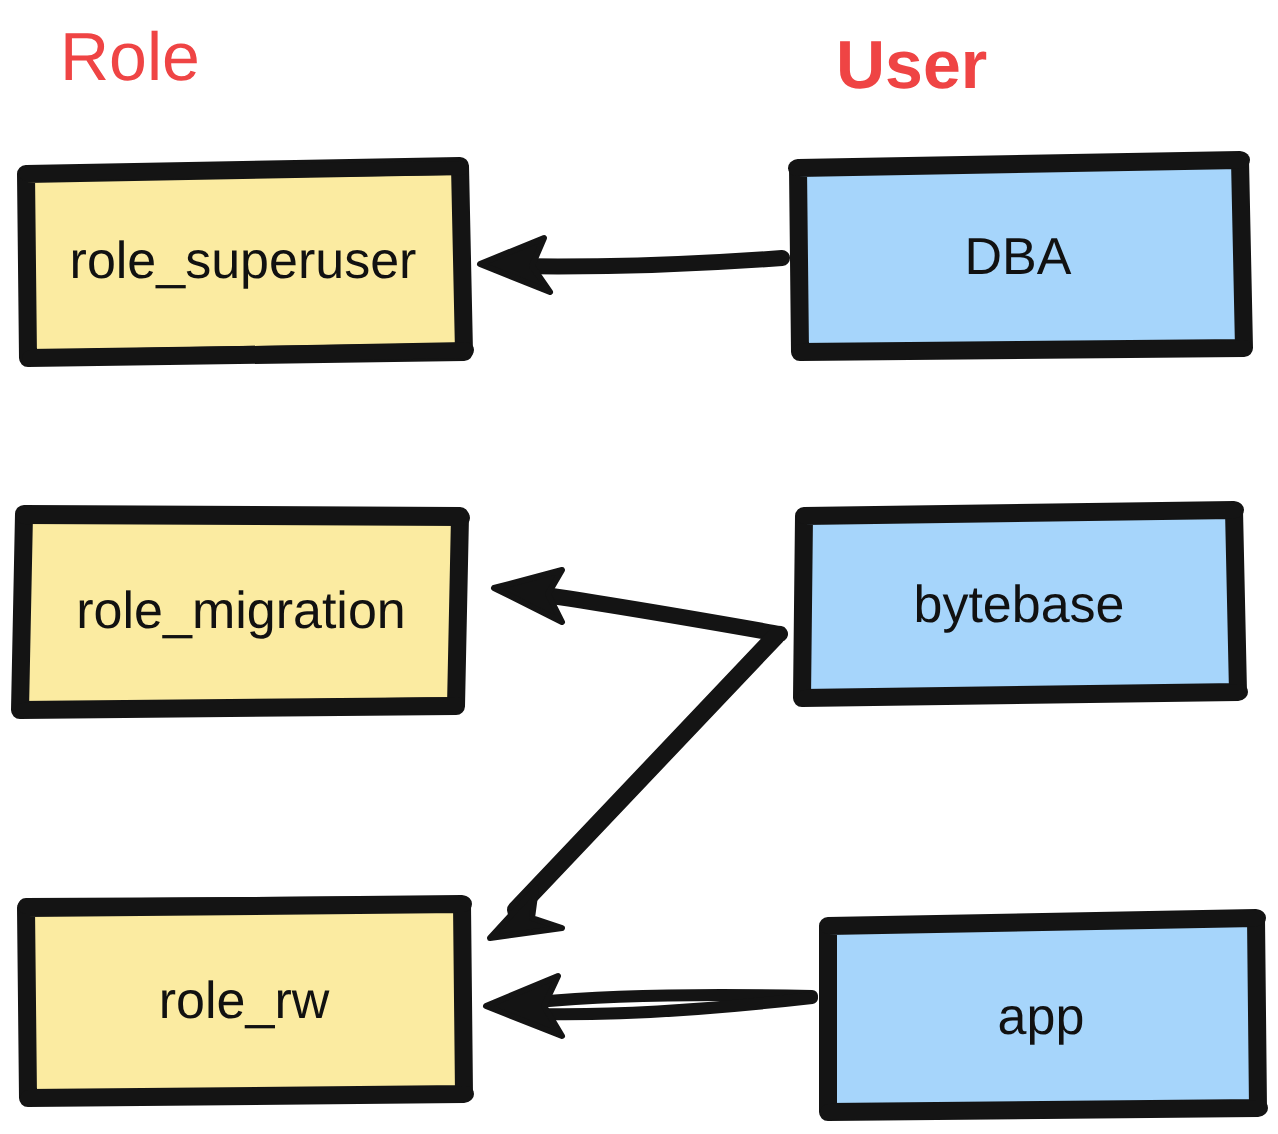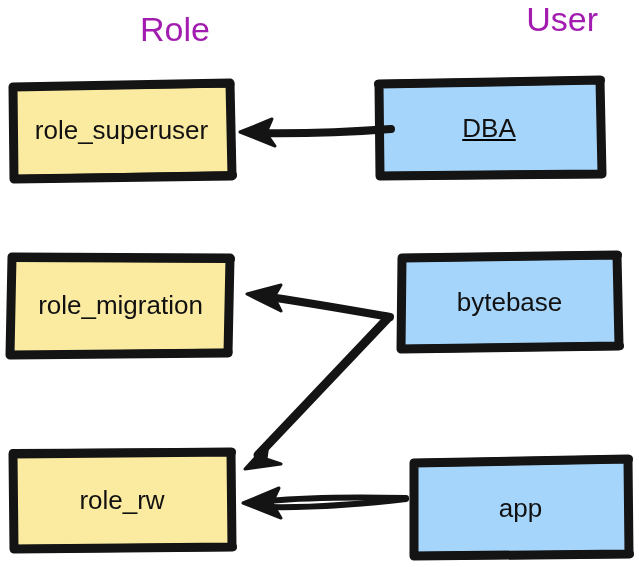--- a/index.html
+++ b/index.html
@@ -12,27 +12,27 @@
     width: 639px;
     height: 567px;
     background: #ffffff;
     overflow: hidden;
     font-family: "Liberation Sans", sans-serif;
   }
   .col-title {
     position: absolute;
     font-family: "Liberation Sans", sans-serif;
     font-size: 34px;
-    color: #a21caf;
-    text-align: right;
+    color: #ef4444;
+    text-align: left;
     letter-spacing: 0px;
     white-space: nowrap;
   }
   #title-role  { left: 30px;  top: 10px; width: 180px; }
-  #title-user  { left: 418px; top: 0; width: 180px; }
+  #title-user  { left: 418px; top: 14px; width: 180px; font-weight: bold; }
 
   .node {
     position: absolute;
     display: flex;
     align-items: center;
     justify-content: center;
   }
   .node svg {
     position: absolute;
     left: 0;
@@ -89,21 +89,21 @@
 
   <div class="node" id="node-role_rw" style="left:8px; top:448px; width:228px; height:105px;">
     <svg width="228" height="105" viewBox="0 0 228 105">
       <path d="M5,6 L223,4 L224,99 L6,101 Z" fill="#fbeba1" stroke="#141414" stroke-width="9" stroke-linejoin="round" stroke-linecap="round"></path>
       <path d="M5,5 L224,4" fill="none" stroke="#141414" stroke-width="8" stroke-linecap="round"></path>
       <path d="M6,101 L225,99" fill="none" stroke="#141414" stroke-width="8" stroke-linecap="round"></path>
     </svg>
     <span class="node-label">role_rw</span>
   </div>
 
-  <div class="node" id="node-dba" style="left:372px; top:75px; width:234px; height:106px;text-decoration:underline;">
+  <div class="node" id="node-dba" style="left:392px; top:75px; width:234px; height:106px;">
     <svg width="234" height="106" viewBox="0 0 234 106">
       <path d="M7,9 L228,5 L230,99 L8,101 Z" fill="#a6d5fb" stroke="#141414" stroke-width="9" stroke-linejoin="round" stroke-linecap="round"></path>
       <path d="M6,9 L229,5" fill="none" stroke="#141414" stroke-width="8" stroke-linecap="round"></path>
       <path d="M8,101 L230,99" fill="none" stroke="#141414" stroke-width="8" stroke-linecap="round"></path>
     </svg>
     <span class="node-label">DBA</span>
   </div>
 
   <div class="node" id="node-app" style="left:408px; top:456px; width:225px; height:105px;">
     <svg width="225" height="105" viewBox="0 0 225 105">

